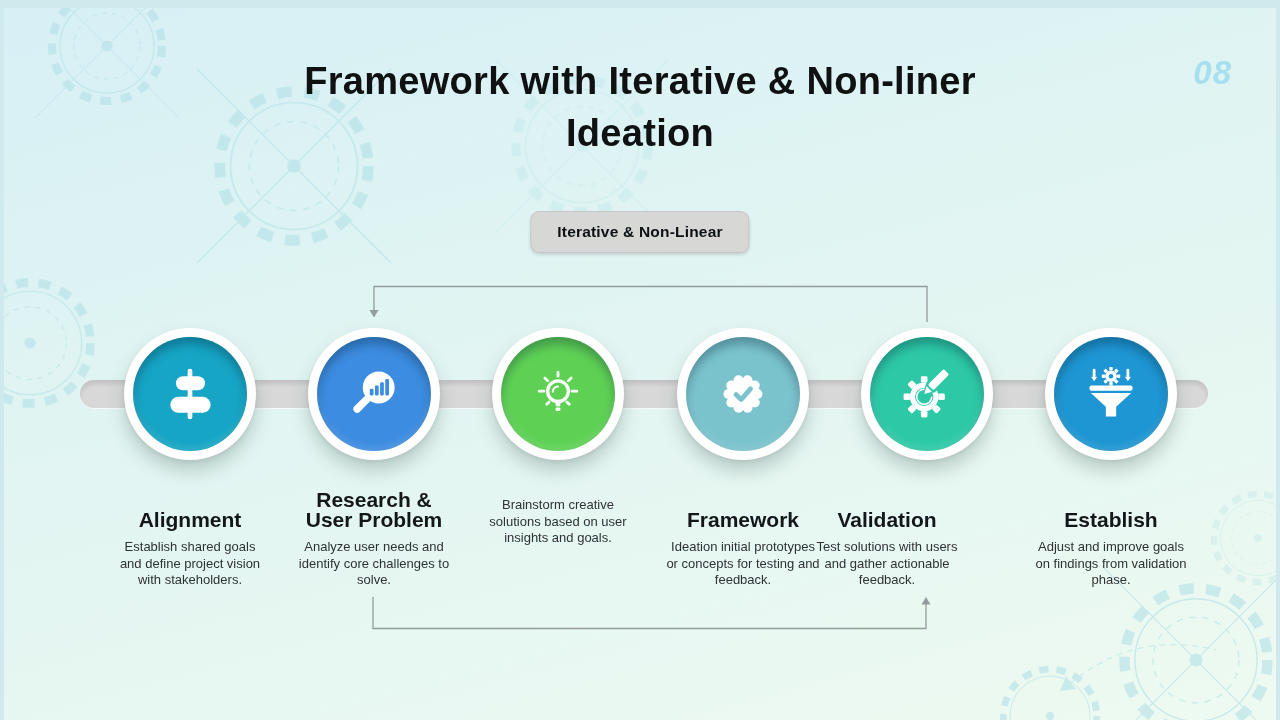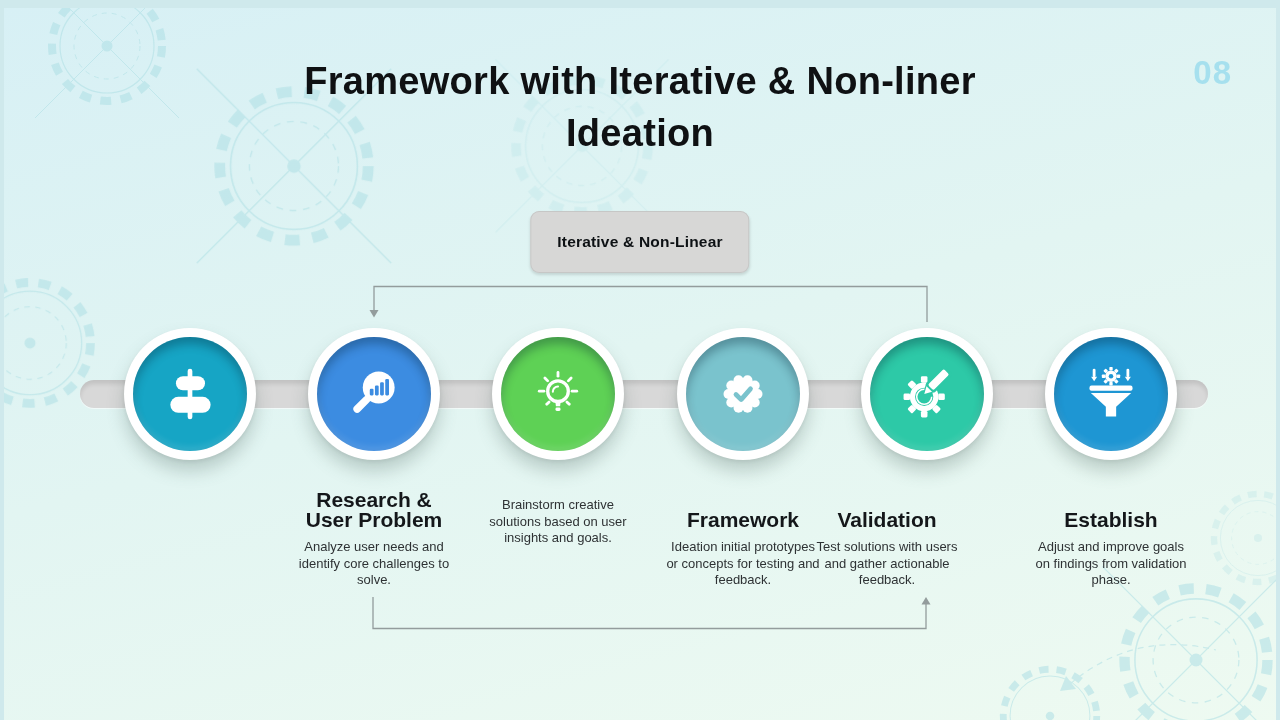--- a/index.html
+++ b/index.html
@@ -11,21 +11,21 @@
   .deco-layer{position:absolute;left:0;top:0;width:1280px;height:720px;pointer-events:none;}
   .title{
     position:absolute;top:47px;left:0;right:0;text-align:center;
     font-size:38px;line-height:52px;font-weight:800;color:#0f1113;letter-spacing:.3px;
   }
   .page-num{
     position:absolute;top:46px;right:44px;font-size:33px;font-weight:600;letter-spacing:1px;
   }
   .badge{
     position:absolute;top:203px;left:50%;transform:translateX(-50%);
-    height:42px;padding:10px 27px;border-radius:9px;
+    height:42px;padding:0 27px;border-radius:9px;
     display:flex;align-items:center;justify-content:center;
     font-size:15.5px;font-weight:700;color:#0d1114;letter-spacing:.2px;
     box-shadow:inset 0 0 0 1px #c6c7c6,0 2px 3px rgba(0,0,0,.13);
   }
   .timeline-bar{
     position:absolute;left:76px;top:372px;width:1128px;height:28px;border-radius:14px;
     box-shadow:inset 0 4px 4px rgba(0,0,0,.10),0 1px 1px rgba(255,255,255,.6);
   }
   .connector-layer{position:absolute;left:0;top:0;width:1280px;height:720px;pointer-events:none;}
   .step-outer{
@@ -105,21 +105,21 @@
       <path d="M1066,676 Q1130,622 1212,642" fill="none" stroke-width="1.2" stroke-dasharray="6 5"></path>
       <polygon points="1062,668 1072,681 1056,683" stroke="none"></polygon>
     </g>
   </svg>
 
   <div class="title">
     <div>Framework with Iterative &amp; Non-liner</div>
     <div>Ideation</div>
   </div>
 
-  <div class="page-num" style="color: rgb(166, 224, 238);">08</div>
+  <div class="page-num" style="color: rgb(166, 224, 238); font-style: italic;">08</div>
 
   <div class="badge" style="background-color: rgb(215, 215, 214);">Iterative &amp; Non-Linear</div>
 
   <div class="timeline-bar" style="background-color: rgb(216, 216, 216);"></div>
 
   <svg class="connector-layer" viewBox="0 0 1280 720">
     <g fill="none" stroke-width="1.3" stroke="#939c9c">
       <path d="M370,305 V278.5 H923 V314"></path>
       <path d="M369,589 V620.5 H922 V594"></path>
     </g>
@@ -242,20 +242,26 @@
           <rect x="30.2" y="3.2" width="3.6" height="3.6" rx="0.8" transform="rotate(315 32 13)"></rect>
           <circle cx="32" cy="13" r="6.2"></circle>
         </g>
         <circle cx="32" cy="13" r="2.4" fill="#1e96d3"></circle>
         <rect x="9" y="23" width="46" height="5.5" rx="2.2" fill="#fff"></rect>
         <path d="M10.5,31 H53.5 L37.5,45.5 V56 H26.5 V45.5 Z" fill="#fff"></path>
       </svg>
     </div>
   </div>
 
+  <div class="step-text" style="left:91px">
+    <div class="step-title">
+        <span>Alignment</span>
+      </div>
+    <div class="step-desc">Establish shared goals and define project vision with stakeholders.</div>
+  </div>
   <div class="step-text" style="left:275px">
     <div class="step-title">
         <span>Research &amp; User Problem</span>
       </div>
     <div class="step-desc">Analyze user needs and identify core challenges to solve.</div>
   </div>
   <div class="step-text" style="left:459px">
     <div class="step-desc">Brainstorm creative solutions based on user insights and goals.</div>
   </div>
   <div class="step-text" style="left:644px">

